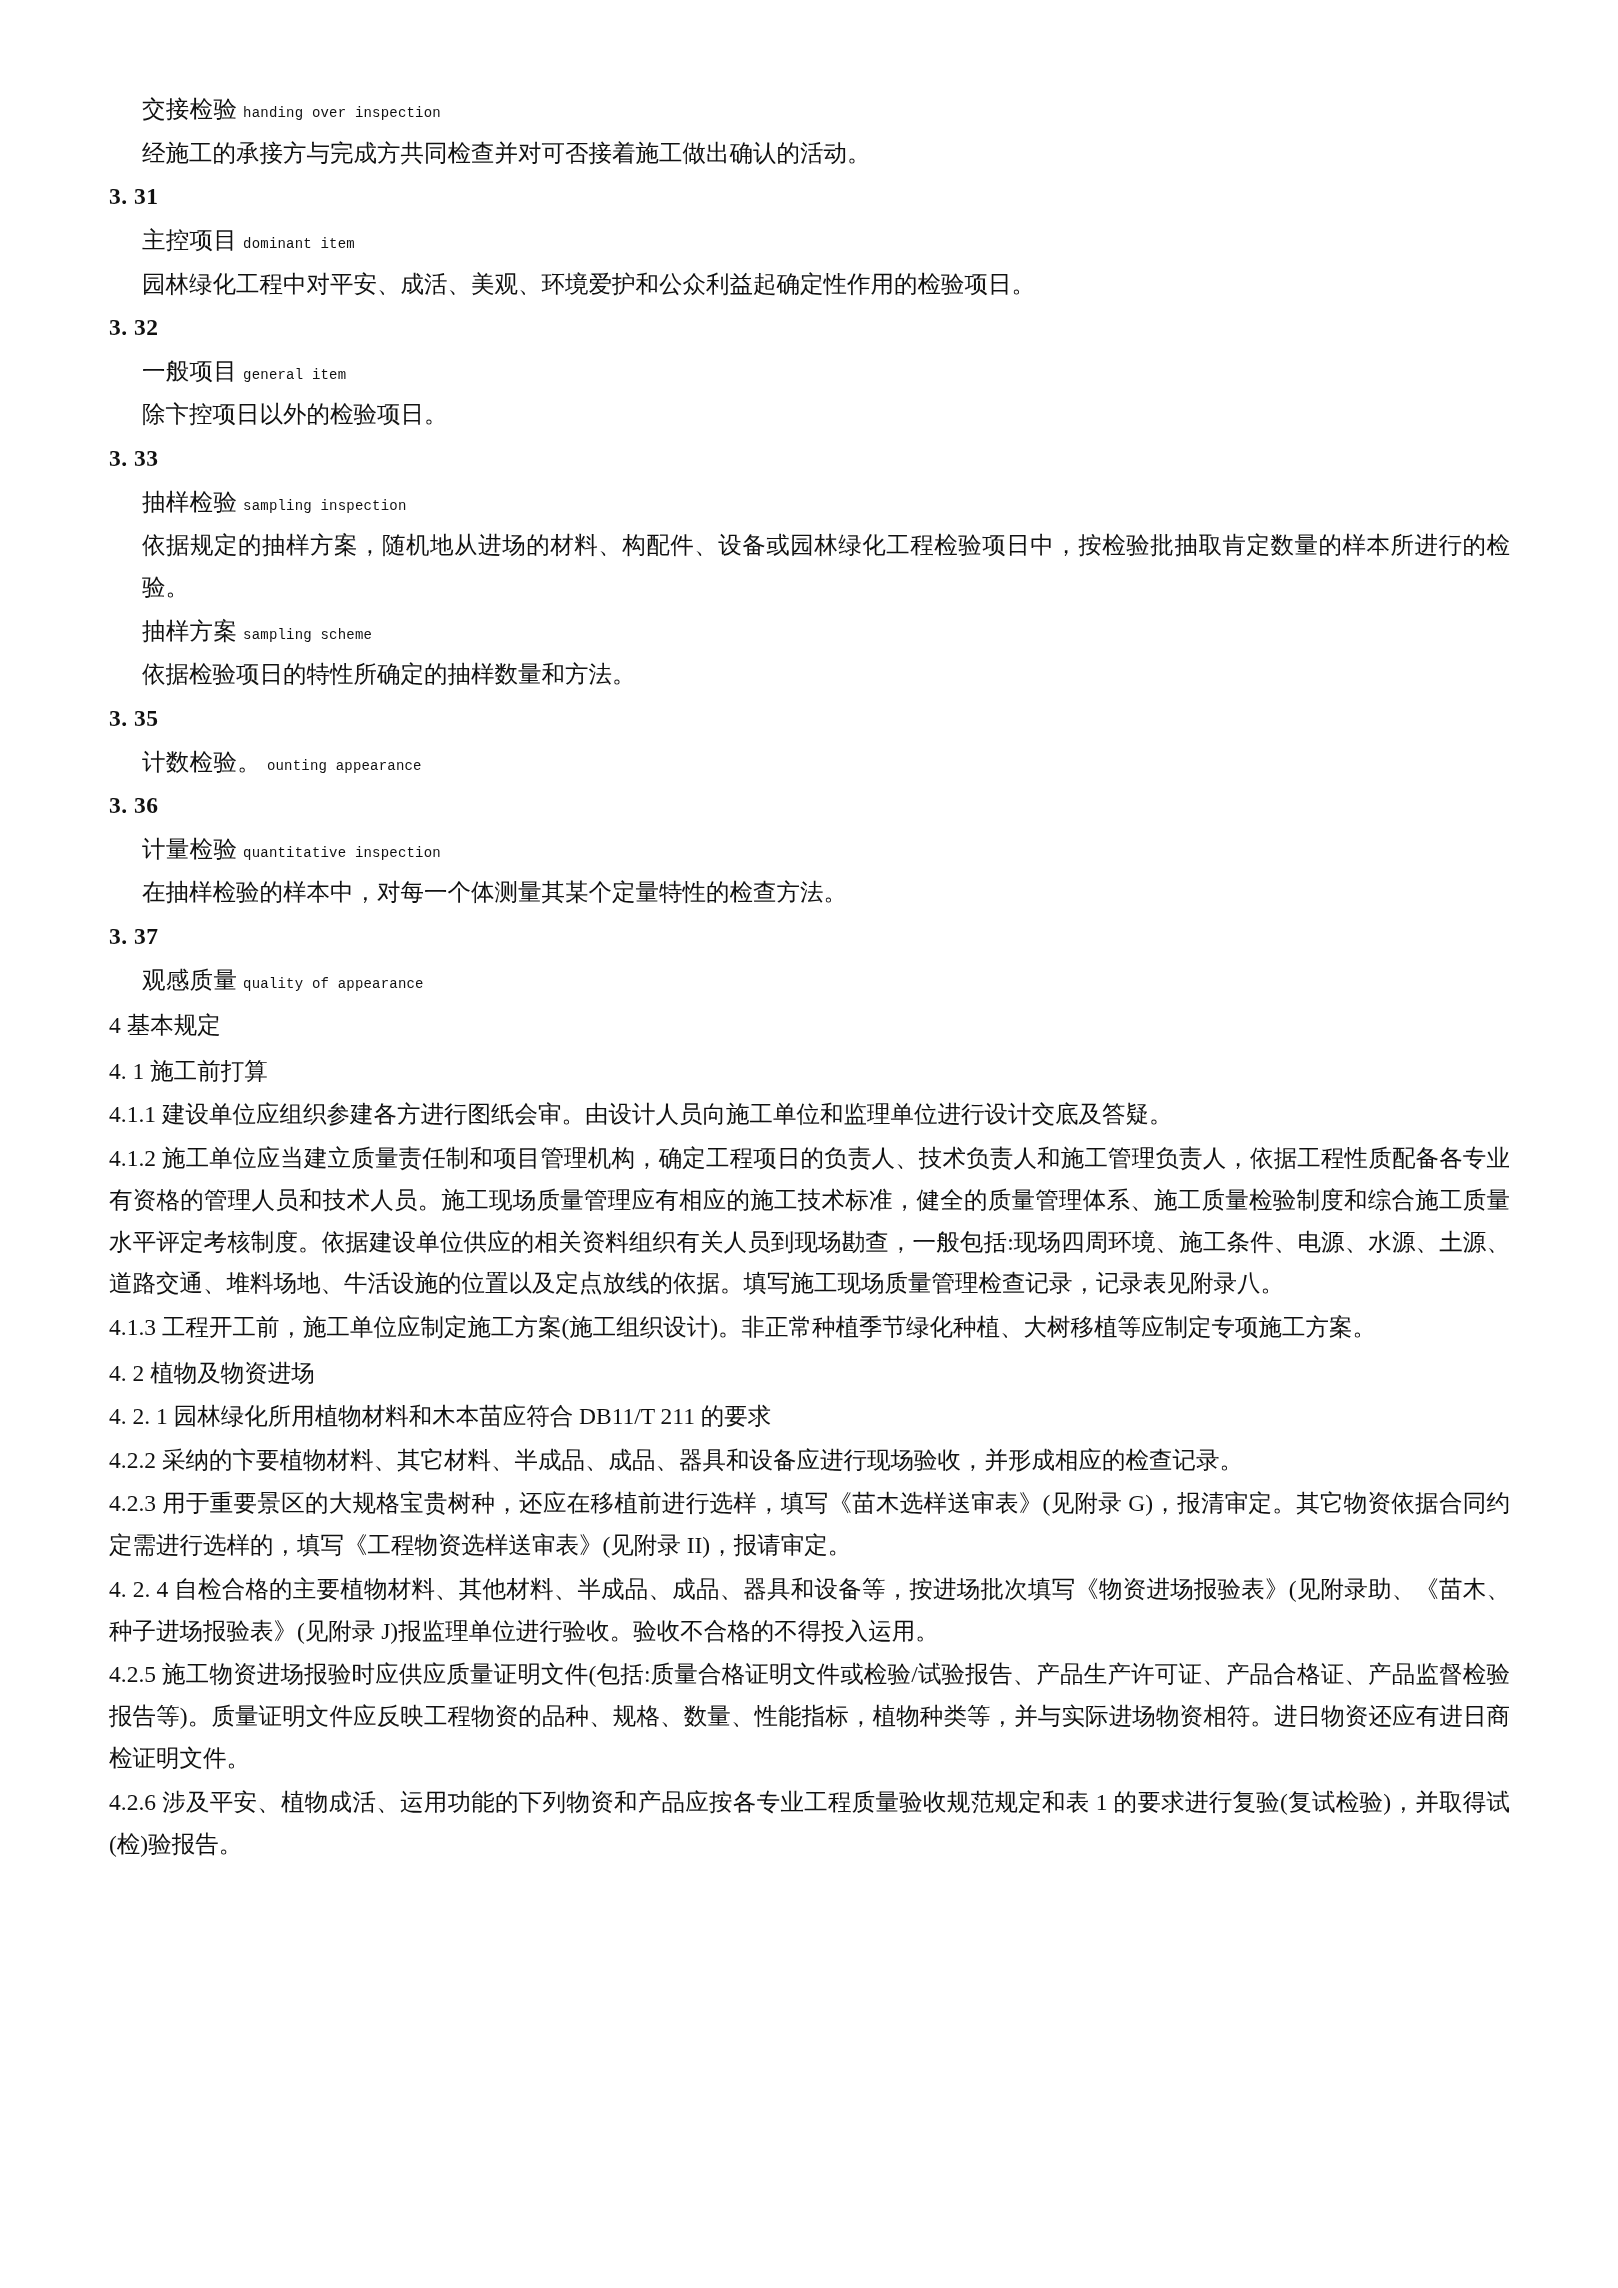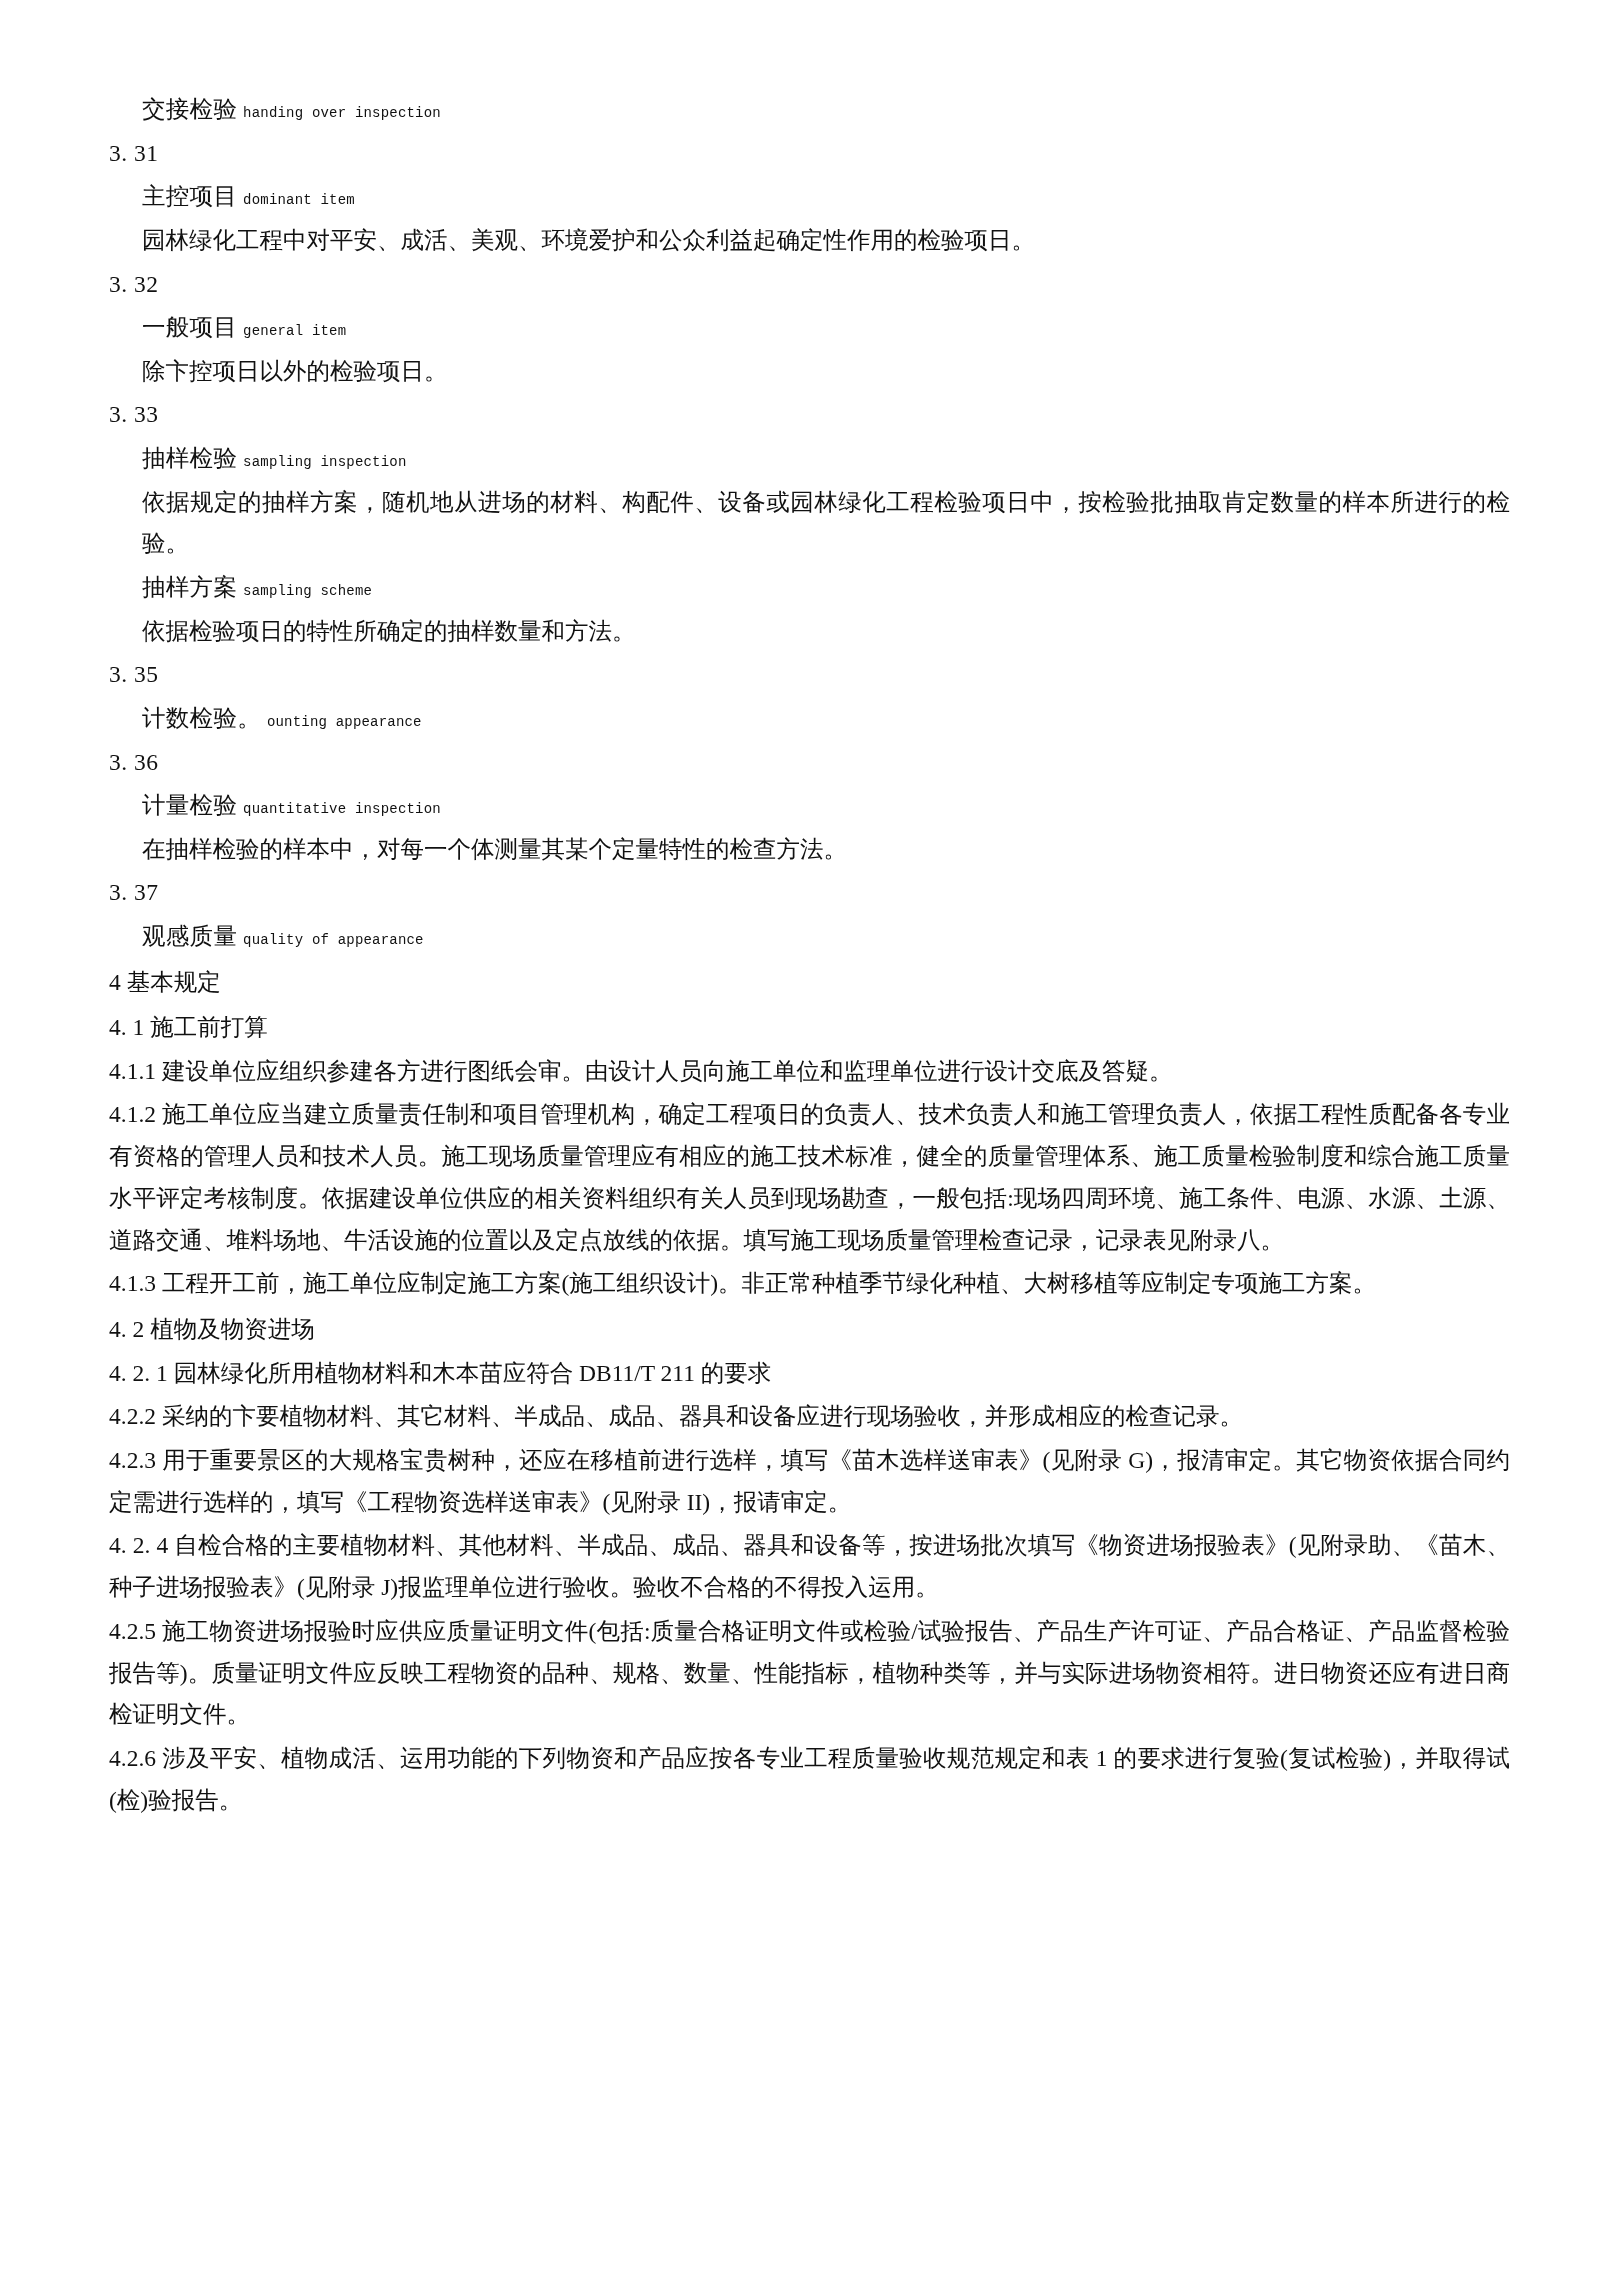--- a/index.html
+++ b/index.html
@@ -27,20 +27,21 @@
   .row {
     display: block;
     margin: 0 0 1.8px 0;
     text-align: justify;
     text-justify: inter-ideograph;
   }
   .num {
     display: block;
     margin: 0 0 1.8px 0;
     letter-spacing: 0.5px;
+    font-weight: bold;
   }
   .indent1 {
     padding-left: 33px;
   }
   .indent-para {
     padding-left: 33px;
     text-indent: 0;
   }
   .hang {
     display: block;
@@ -65,20 +66,21 @@
     text-justify: inter-ideograph;
     margin: 0 0 1.8px 0;
   }
 </style>
 </head>
 <body>
 
 <div class="page">
   <div class="doc" id="doc-body">
       <div class="row indent1 hang"><span class="term">交接检验</span> <span class="en">handing over inspection</span></div>
+      <div class="row indent-para hang">经施工的承接方与完成方共同检查并对可否接着施工做出确认的活动。</div>
       <div class="num">3. 31</div>
       <div class="row indent1 hang"><span class="term">主控项目</span> <span class="en">dominant item</span></div>
       <div class="row indent-para hang">园林绿化工程中对平安、成活、美观、环境爱护和公众利益起确定性作用的检验项日。</div>
       <div class="num">3. 32</div>
       <div class="row indent1 hang"><span class="term">一般项目</span> <span class="en">general item</span></div>
       <div class="row indent-para hang">除卞控项日以外的检验项日。</div>
       <div class="num">3. 33</div>
       <div class="row indent1 hang"><span class="term">抽样检验</span> <span class="en">sampling inspection</span></div>
       <div class="row hang" style="padding-left: 33px; text-indent: 0px;">依据规定的抽样方案，随机地从进场的材料、构配件、设备或园林绿化工程检验项日中，按检验批抽取肯定数量的样本所进行的检验。</div>
       <div class="row indent1 hang"><span class="term">抽样方案</span> <span class="en">sampling scheme</span></div>

